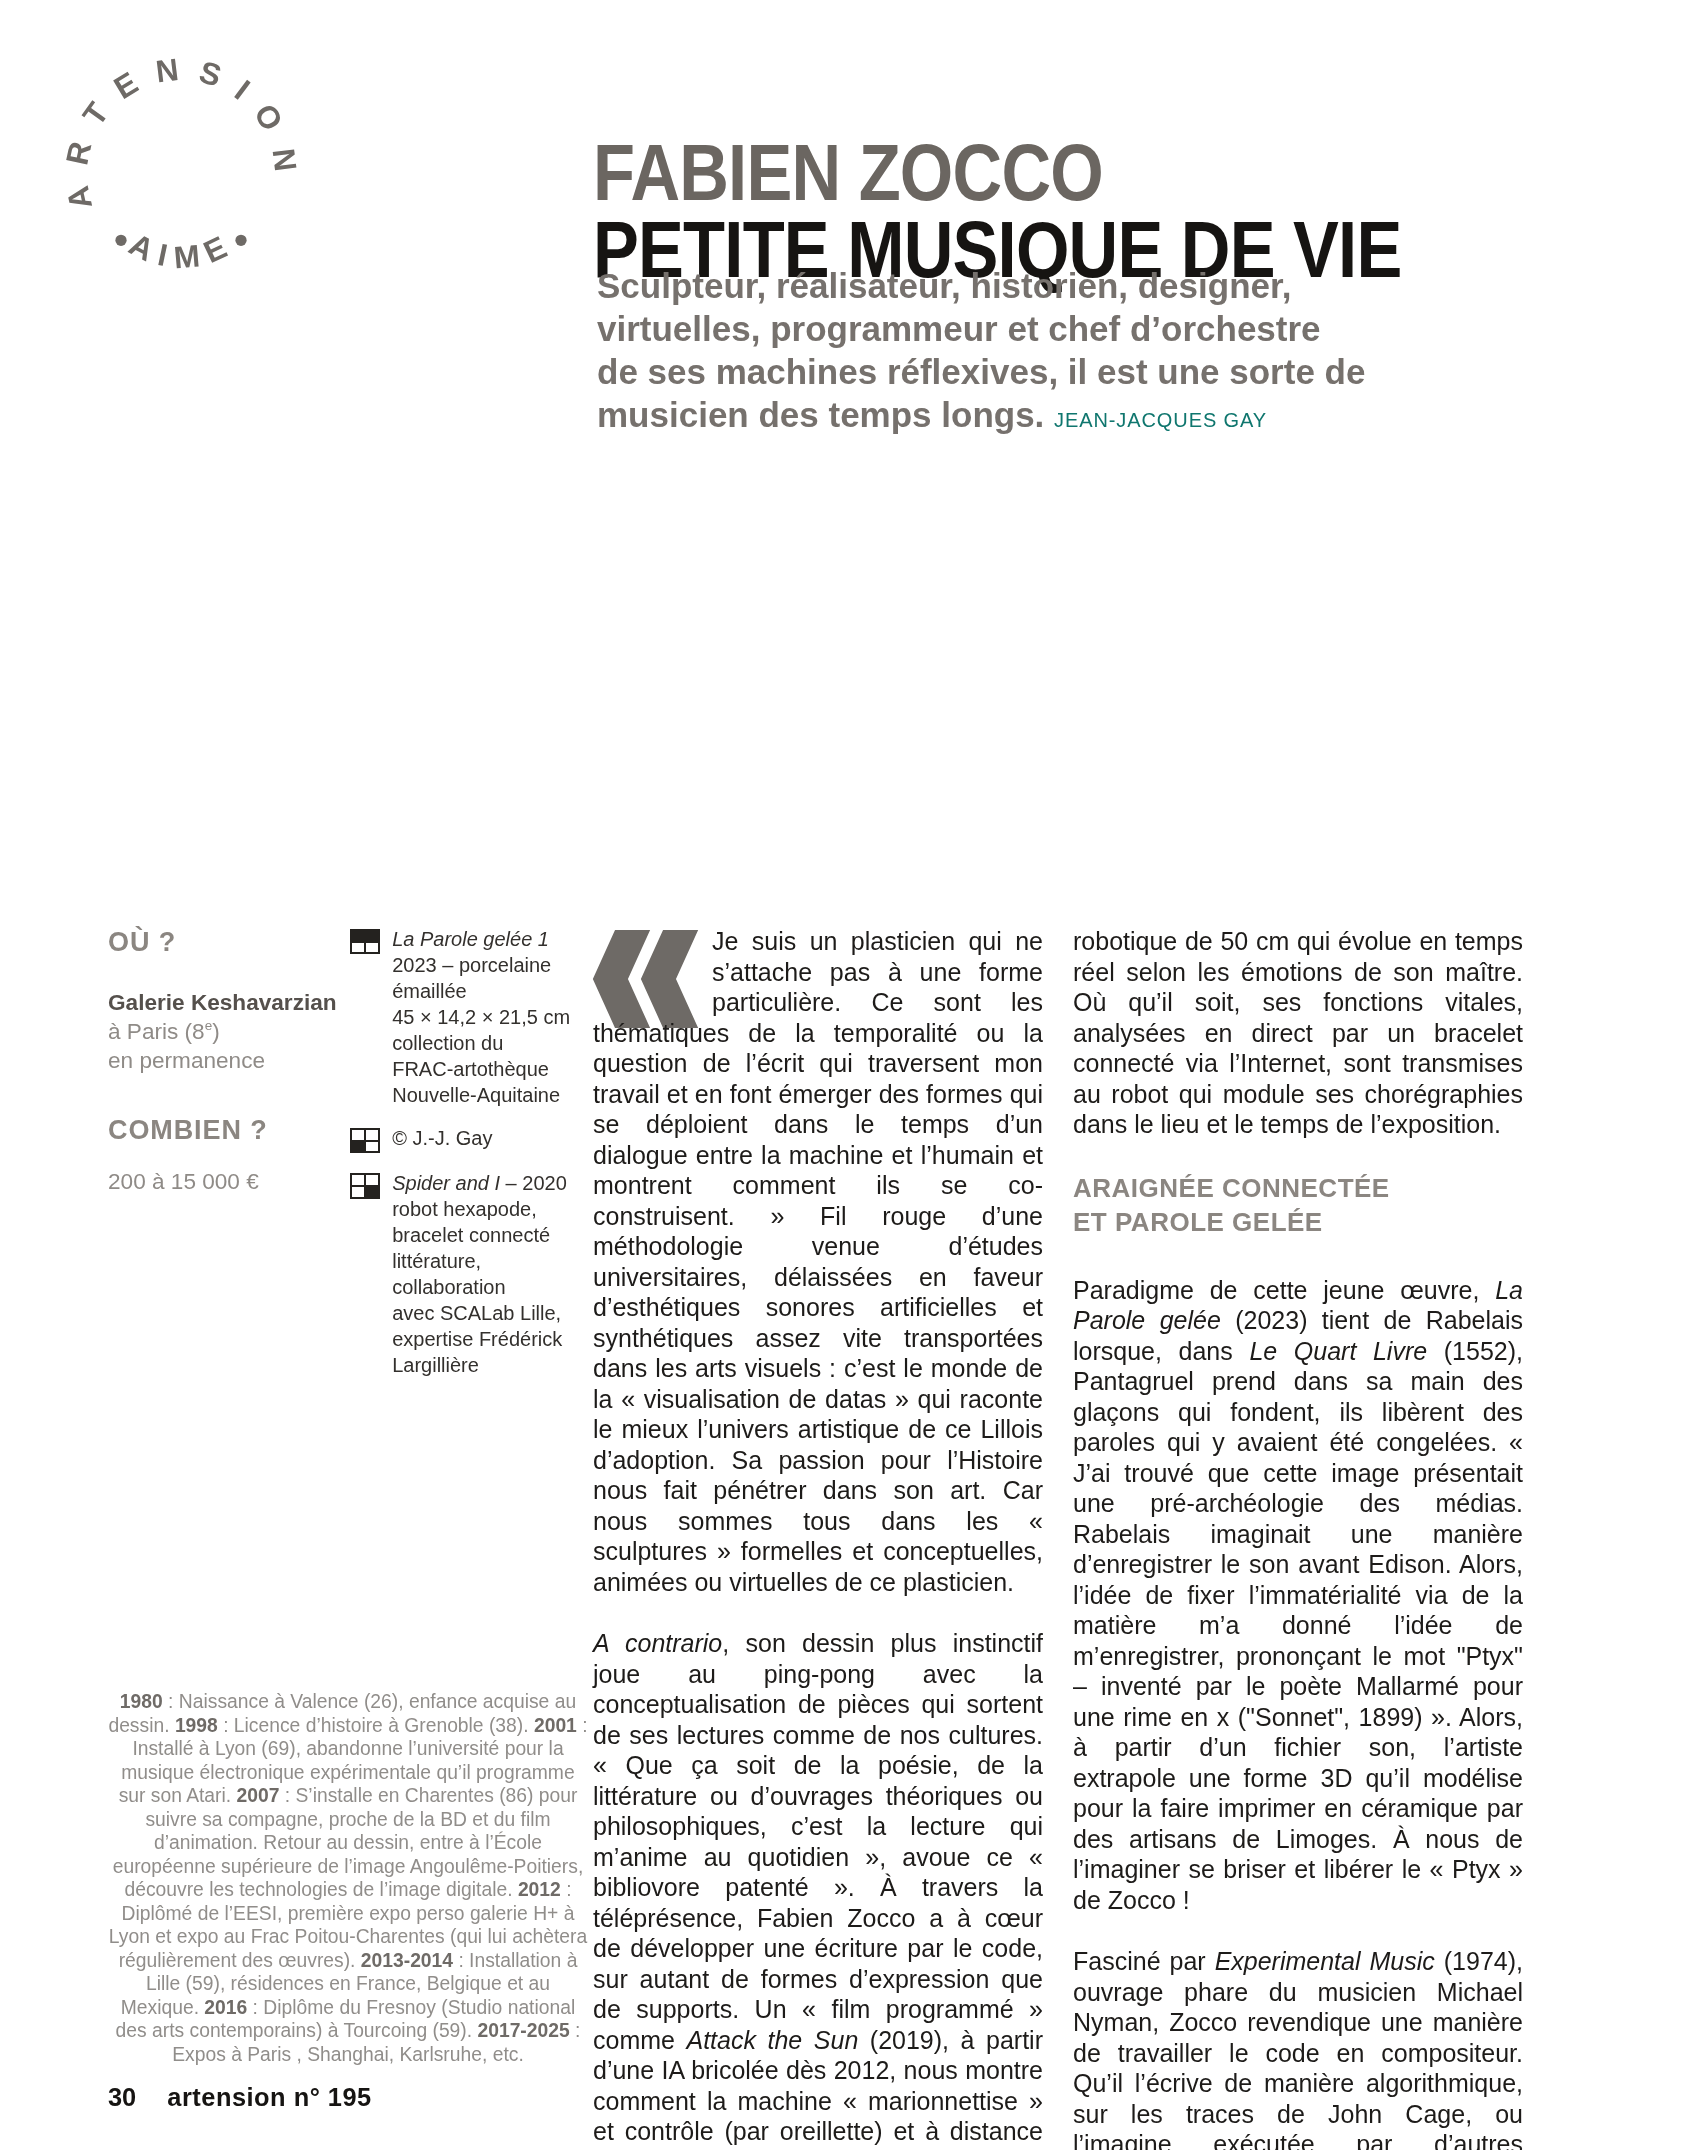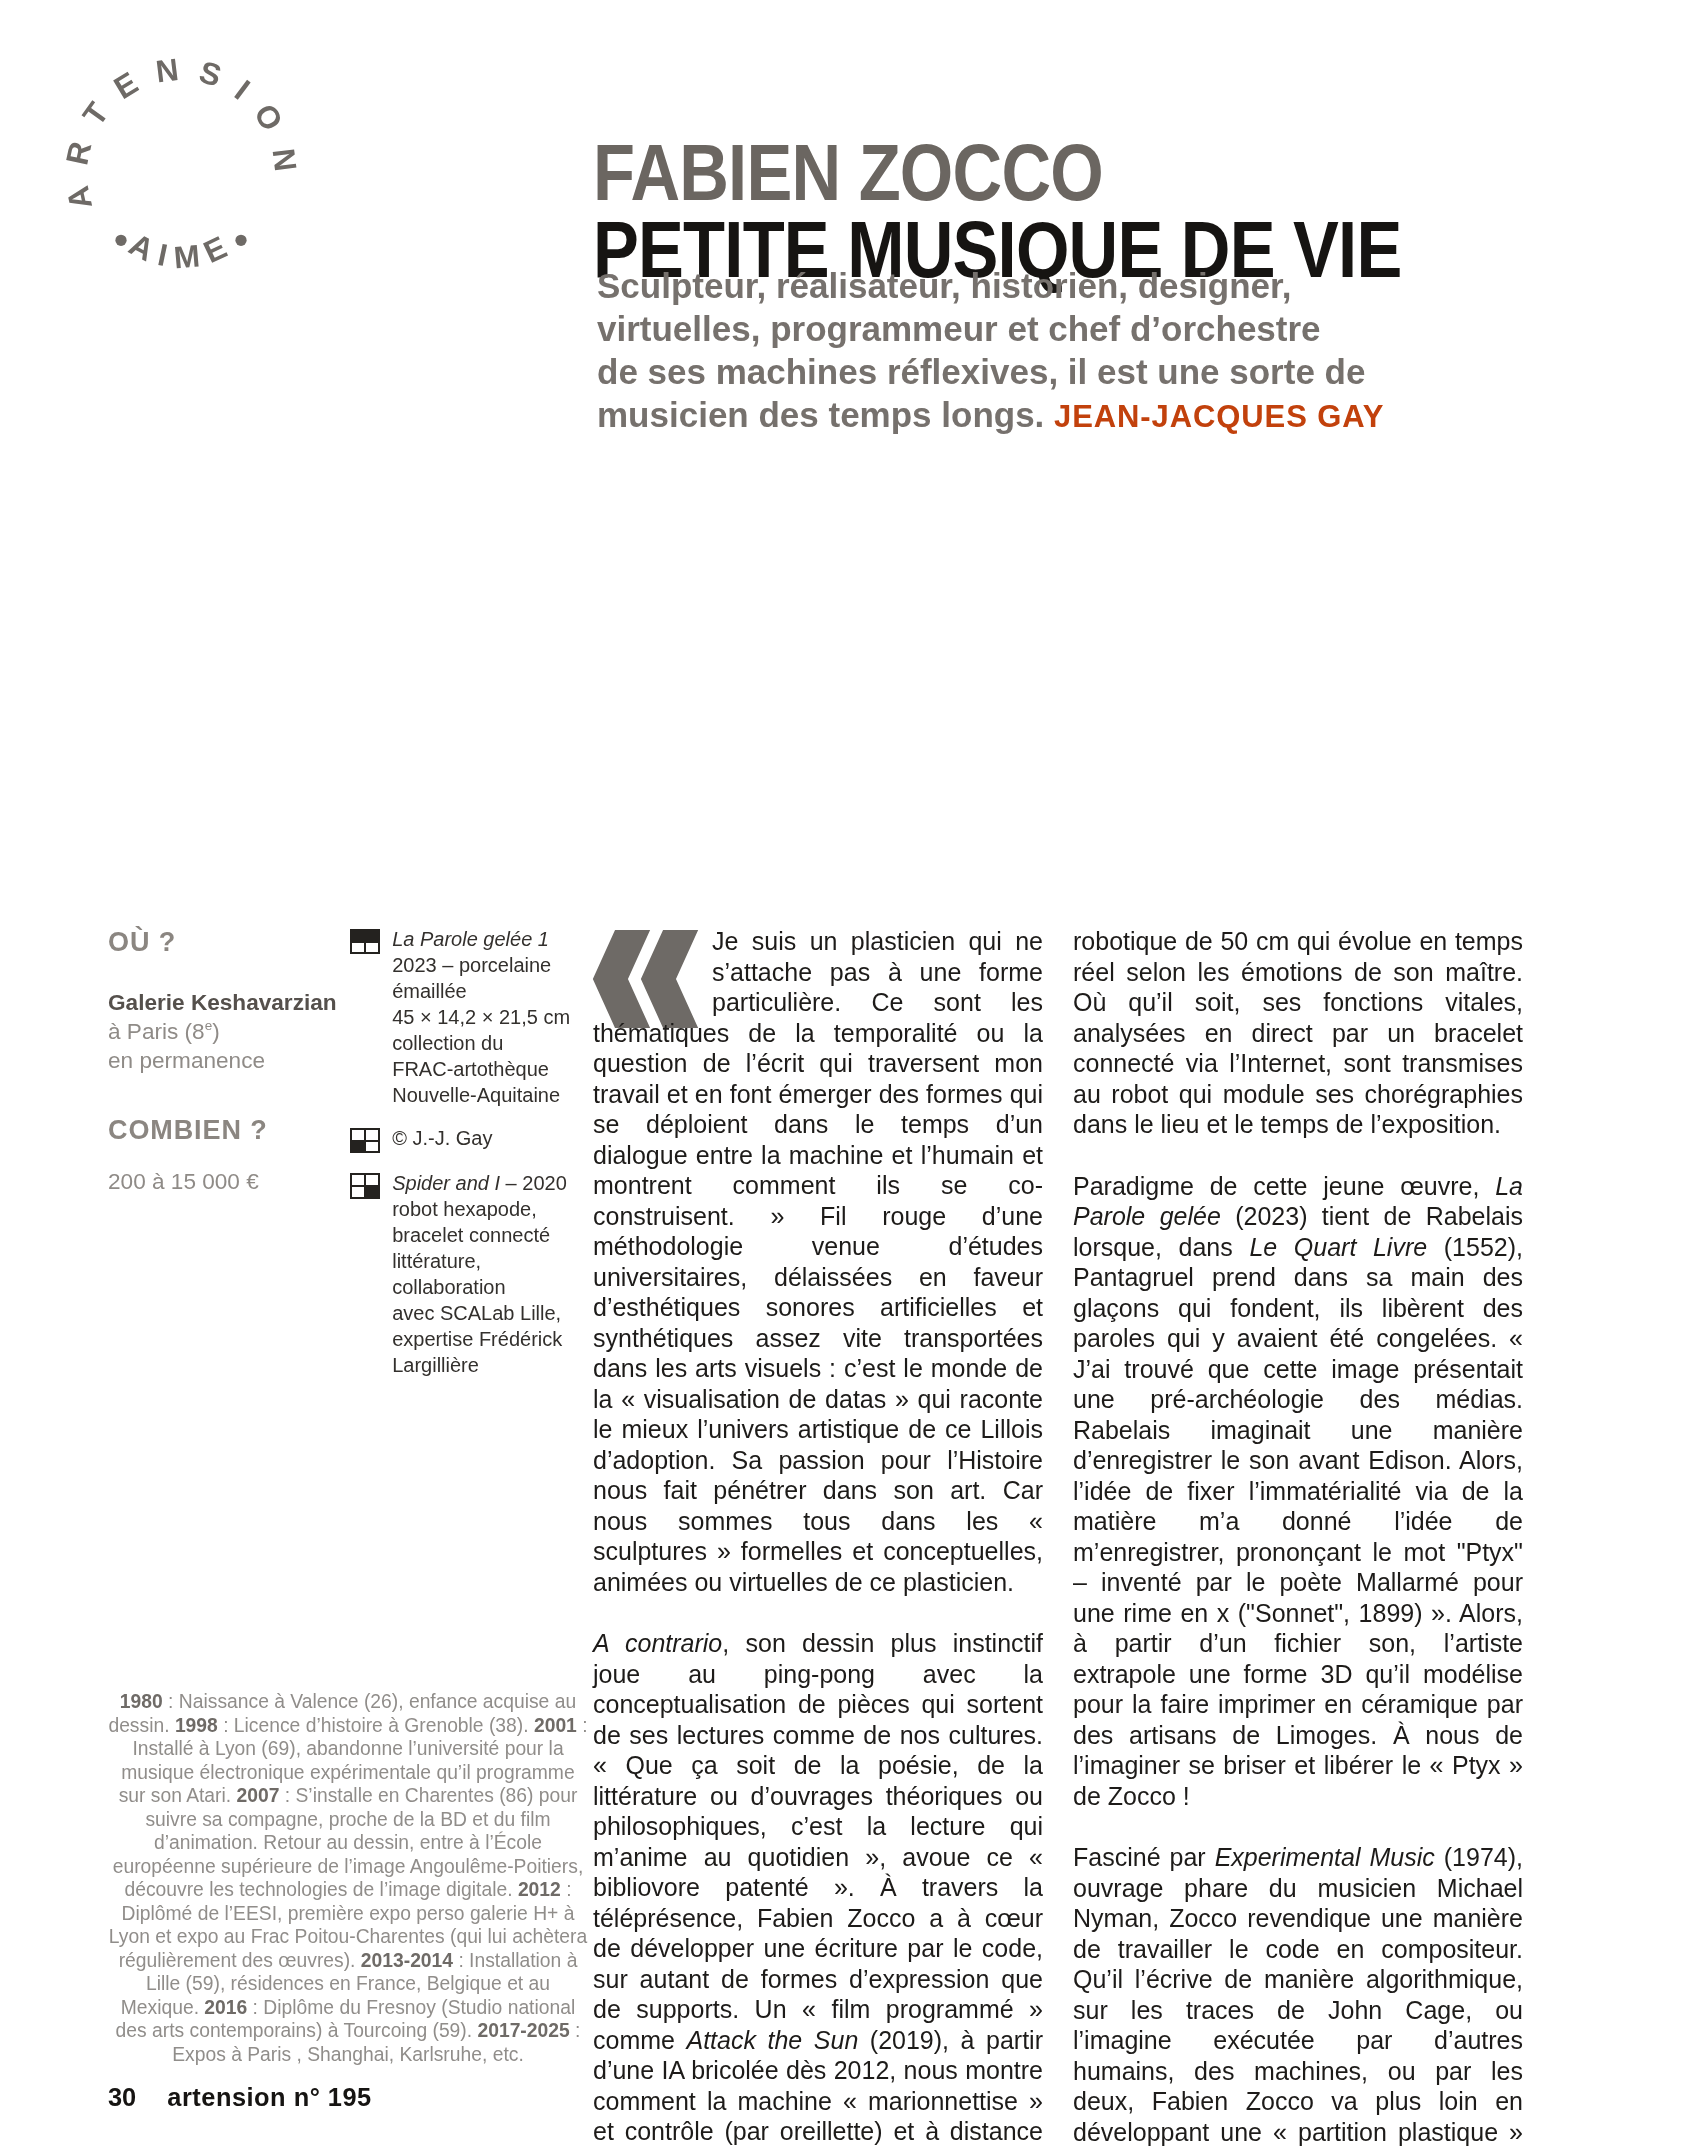--- a/index.html
+++ b/index.html
@@ -16,21 +16,21 @@
   #logo{position:absolute;left:56px;top:49px;width:250px;height:250px}
   #logo text{font-weight:700;fill:#6e6a66;font-size:25px;letter-spacing:2px}
 
   
   .title{position:absolute;left:593px;top:81px;font-weight:800;font-size:79px;line-height:77px;
          letter-spacing:-0.9px;white-space:nowrap;transform:scaleX(.87);transform-origin:left top}
   .title .l1{display:block;color:#6b6661}
   .title .l2{display:block;color:#161412}
   .subtitle{position:absolute;left:597px;top:264px;font-weight:700;font-size:35px;line-height:43px;color:#76716d}
   .sl{display:block}
-  .byline{font-weight:700;font-size:31px;letter-spacing:0.9px;color:#c2410c}
+  .byline{font-weight:400;font-size:20px;letter-spacing:0.9px;color:#0f766e}
 
   
   .info{position:absolute;left:108px;top:927px;width:235px}
   .info .h{color:#8b8681;font-weight:800;font-size:27px;letter-spacing:0.9px}
   .info .gallery{color:#55504c;font-weight:700;font-size:22.6px;margin-top:30px;line-height:29px}
   .info .v{color:#8f8b87;font-size:22.6px;line-height:29px}
   .info .h2{margin-top:40px}
   .info .price{margin-top:21px}
 
   
@@ -135,20 +135,21 @@
   <polygon points="78,0 116,0 92,53 116,106 78,106 54,53"></polygon>
   <style>polygon{fill:#6e6a66}</style>
 </svg>
 
 <div class="col" id="col1">
     <div class="p"><span class="quote-spacer"></span><span>Je suis un plasticien qui ne s’attache pas à une forme particulière. Ce sont les thématiques de la temporalité ou la question de l’écrit qui traversent mon travail et en font émerger des formes qui se déploient dans le temps d’un dialogue entre la machine et l’humain et montrent comment ils se co-construisent. » Fil rouge d’une méthodologie venue d’études universitaires, délaissées en faveur d’esthétiques sonores artificielles et synthétiques assez vite transportées dans les arts visuels : c’est le monde de la « visualisation de datas » qui raconte le mieux l’univers artistique de ce Lillois d’adoption. Sa passion pour l’Histoire nous fait pénétrer dans son art. Car nous sommes tous dans les « sculptures » formelles et conceptuelles, animées ou virtuelles de ce plasticien.</span></div>
     <div class="p"><span class="it">A contrario</span><span>, son dessin plus instinctif joue au ping-pong avec la conceptualisation de pièces qui sortent de ses lectures comme de nos cultures. « Que ça soit de la poésie, de la littérature ou d’ouvrages théoriques ou philosophiques, c’est la lecture qui m’anime au quotidien », avoue ce « bibliovore patenté ». À travers la téléprésence, Fabien Zocco a à cœur de développer une écriture par le code, sur autant de formes d’expression que de supports. Un « film programmé » comme </span><span class="it">Attack the Sun</span><span> (2019), à partir d’une IA bricolée dès 2012, nous montre comment la machine « marionnettise » et contrôle (par oreillette) et à distance ce qui sort de la bouche de ses acteurs. « Avatar distant » de l’artiste, </span></div>
   </div>
 <div class="col" id="col2">
     <div class="p"><span>robotique de 50 cm qui évolue en temps réel selon les émotions de son maître. Où qu’il soit, ses fonctions vitales, analysées en direct par un bracelet connecté via l’Internet, sont transmises au robot qui module ses chorégraphies dans le lieu et le temps de l’exposition.</span></div>
+    <div class="subhead"><span>ARAIGNÉE CONNECTÉE</span><br><span>ET PAROLE GELÉE</span></div>
     <div class="p"><span>Paradigme de cette jeune œuvre, </span><span class="it">La Parole gelée</span><span> (2023) tient de Rabelais lorsque, dans </span><span class="it">Le Quart Livre</span><span> (1552), Pantagruel prend dans sa main des glaçons qui fondent, ils libèrent des paroles qui y avaient été congelées. « J’ai trouvé que cette image présentait une pré-archéologie des médias. Rabelais imaginait une manière d’enregistrer le son avant Edison. Alors, l’idée de fixer l’immatérialité via de la matière m’a donné l’idée de m’enregistrer, prononçant le mot "Ptyx" – inventé par le poète Mallarmé pour une rime en x ("Sonnet", 1899) ». Alors, à partir d’un fichier son, l’artiste extrapole une forme 3D qu’il modélise pour la faire imprimer en céramique par des artisans de Limoges. À nous de l’imaginer se briser et libérer le « Ptyx » de Zocco !</span></div>
     <div class="p"><span>Fasciné par </span><span class="it">Experimental Music</span><span> (1974), ouvrage phare du musicien Michael Nyman, Zocco revendique une manière de travailler le code en compositeur. Qu’il l’écrive de manière algorithmique, sur les traces de John Cage, ou l’imagine exécutée par d’autres humains, des machines, ou par les deux, Fabien Zocco va plus loin en développant une « partition plastique » contemporaine. </span></div>
   </div>
 
 <div class="bio"><span class="bd">1980</span><span> : Naissance à Valence (26), enfance acquise au dessin. </span><span class="bd">1998</span><span> : Licence d’histoire à Grenoble (38). </span><span class="bd">2001</span><span> : Installé à Lyon (69), abandonne l’université pour la musique électronique expérimentale qu’il programme sur son Atari. </span><span class="bd">2007</span><span> : S’installe en Charentes (86) pour suivre sa compagne, proche de la BD et du film d’animation. Retour au dessin, entre à l’École européenne supérieure de l’image Angoulême-Poitiers, découvre les technologies de l’image digitale. </span><span class="bd">2012</span><span> : Diplômé de l’EESI, première expo perso galerie H+ à Lyon et expo au Frac Poitou-Charentes (qui lui achètera régulièrement des œuvres). </span><span class="bd">2013-2014</span><span> : Installation à Lille (59), résidences en France, Belgique et au Mexique. </span><span class="bd">2016</span><span> : Diplôme du Fresnoy (Studio national des arts contemporains) à Tourcoing (59). </span><span class="bd">2017-2025</span><span> : Expos à Paris , Shanghai, Karlsruhe, etc.</span></div>
 
 <div class="footer">
   <span>30</span>
   <span class="brand">artension n° 195</span>
 </div>

